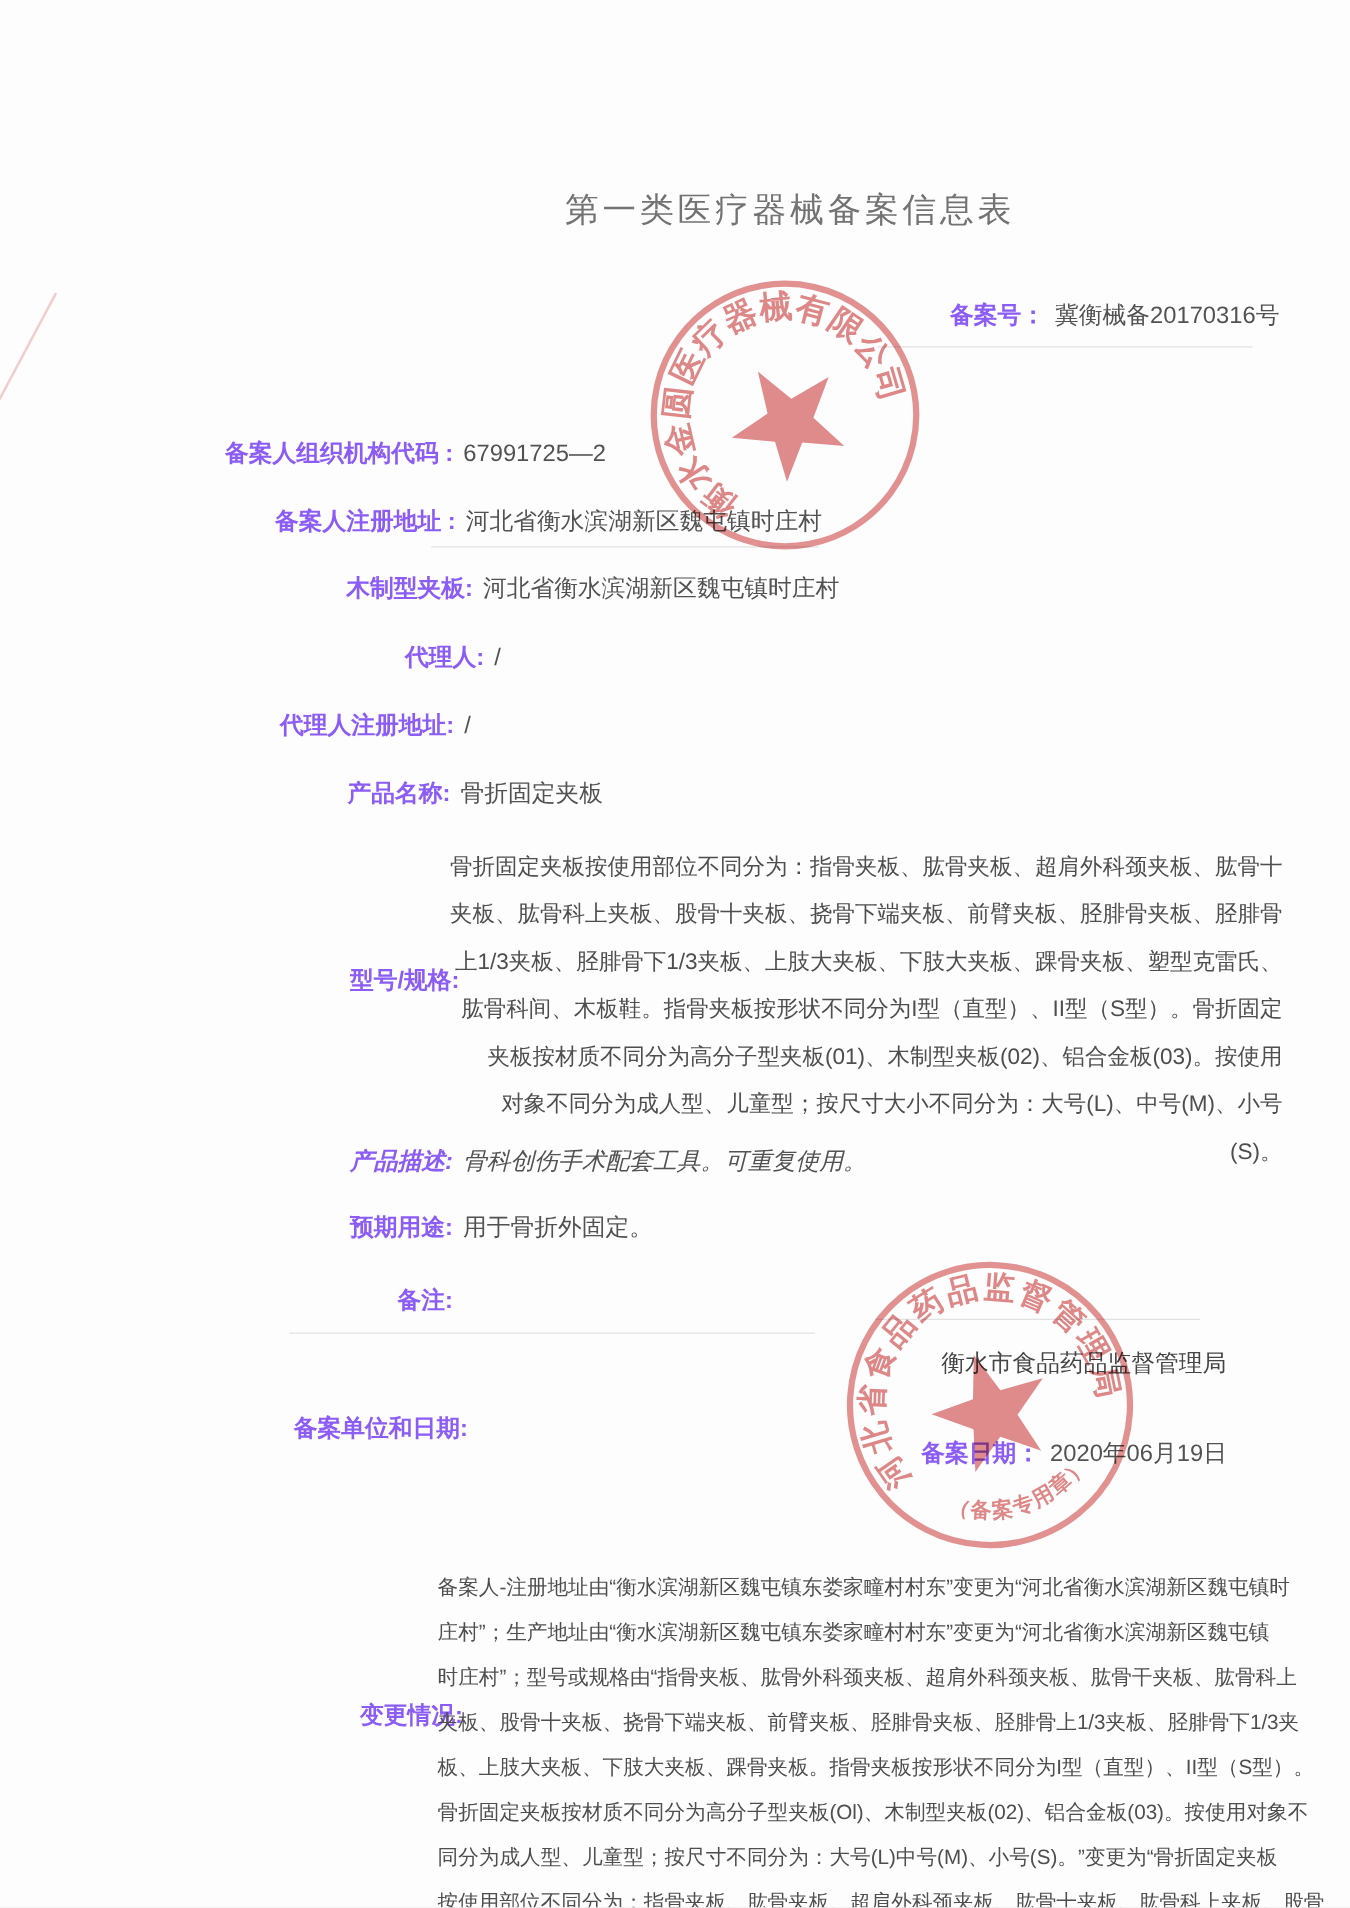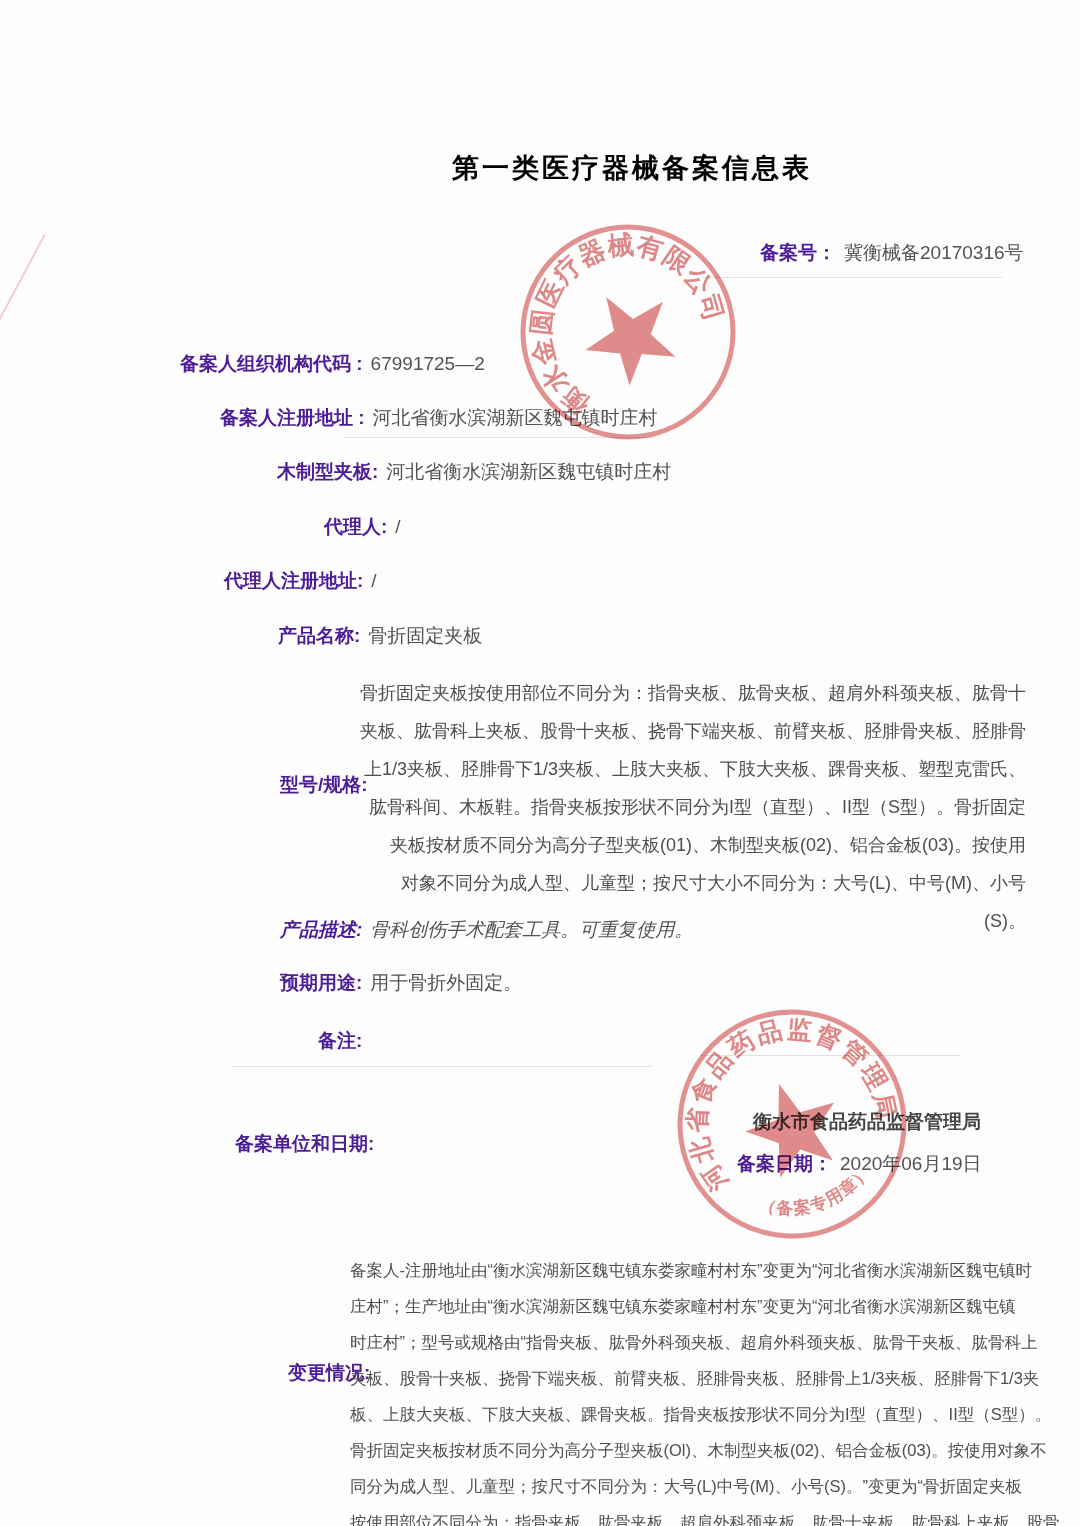--- a/index.html
+++ b/index.html
@@ -8,25 +8,25 @@
     width:1080px;height:1526px;
     margin:0 auto;
     background:#fdfdfd;
     overflow:hidden;
     font-family:"Liberation Sans", sans-serif;
     color:#4f4f4f;
   }
   .title{
     position:absolute;left:452px;top:150px;
     margin:0;
-    font-size:27px;font-weight:700;letter-spacing:3px;
-    color:#000000;
+    font-size:27px;font-weight:400;letter-spacing:3px;
+    color:#737373;
   }
   .row{position:absolute;white-space:nowrap;font-size:19px;line-height:26px;}
-  .lbl{font-weight:bold;color:#4c1d95;}
+  .lbl{font-weight:bold;color:#8b5cf6;}
   .val{color:#525252;margin-left:8px;}
   .block{
     position:absolute;
     white-space:pre;
     color:#4e4e4e;
   }
   .model-block{left:346px;top:674px;font-size:18px;line-height:38px;width:680px;text-align:right;}
   .change-block{left:350px;top:1252px;font-size:16.5px;line-height:36px;width:730px;}
   .scanline{position:absolute;height:1px;background:#e2e2e2;}
   .artifact{position:absolute;width:2px;height:110px;background:#f2cdcd;transform:rotate(28deg);}
@@ -97,21 +97,21 @@
 
   <div class="row" style="left:318px;top:1028px;">
     <span class="lbl">备注:</span><span class="val"></span>
   </div>
   <div class="scanline" style="left:232px;top:1066px;width:420px;"></div>
   <div class="scanline" style="left:700px;top:1055px;width:260px;"></div>
 
   <div class="row" style="left:235px;top:1131px;">
     <span class="lbl">备案单位和日期:</span>
   </div>
-  <div class="row" style="left:753px;top:1109px;font-weight:bold;">
+  <div class="row" style="left:753px;top:1079px;">
     <span class="val" style="margin-left:0;color:#454545;">衡水市食品药品监督管理局</span>
   </div>
   <div class="row" style="left:737px;top:1151px;">
     <span class="lbl">备案日期：</span><span class="val">2020年06月19日</span>
   </div>
 
   <div class="row" style="left:288px;top:1360px;text-align:right;">
     <span class="lbl">变更情况:</span>
   </div>
   <div class="block change-block">备案人-注册地址由“衡水滨湖新区魏屯镇东娄家疃村村东”变更为“河北省衡水滨湖新区魏屯镇时

